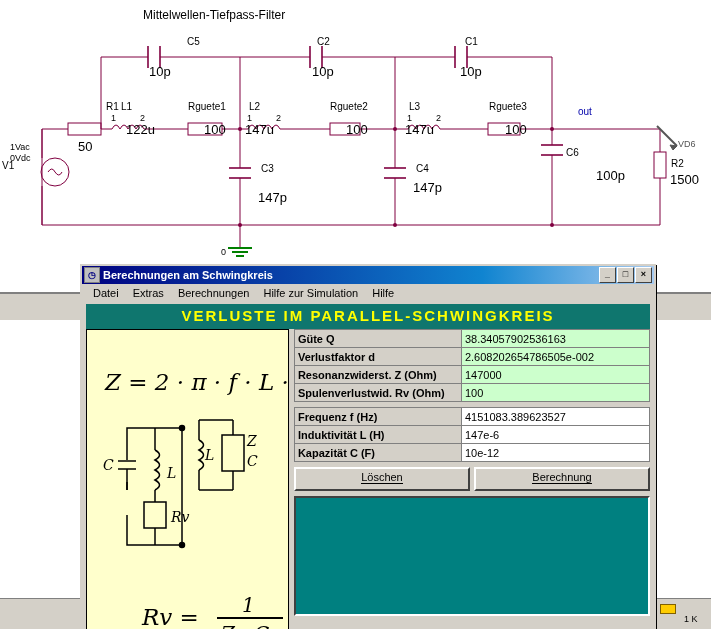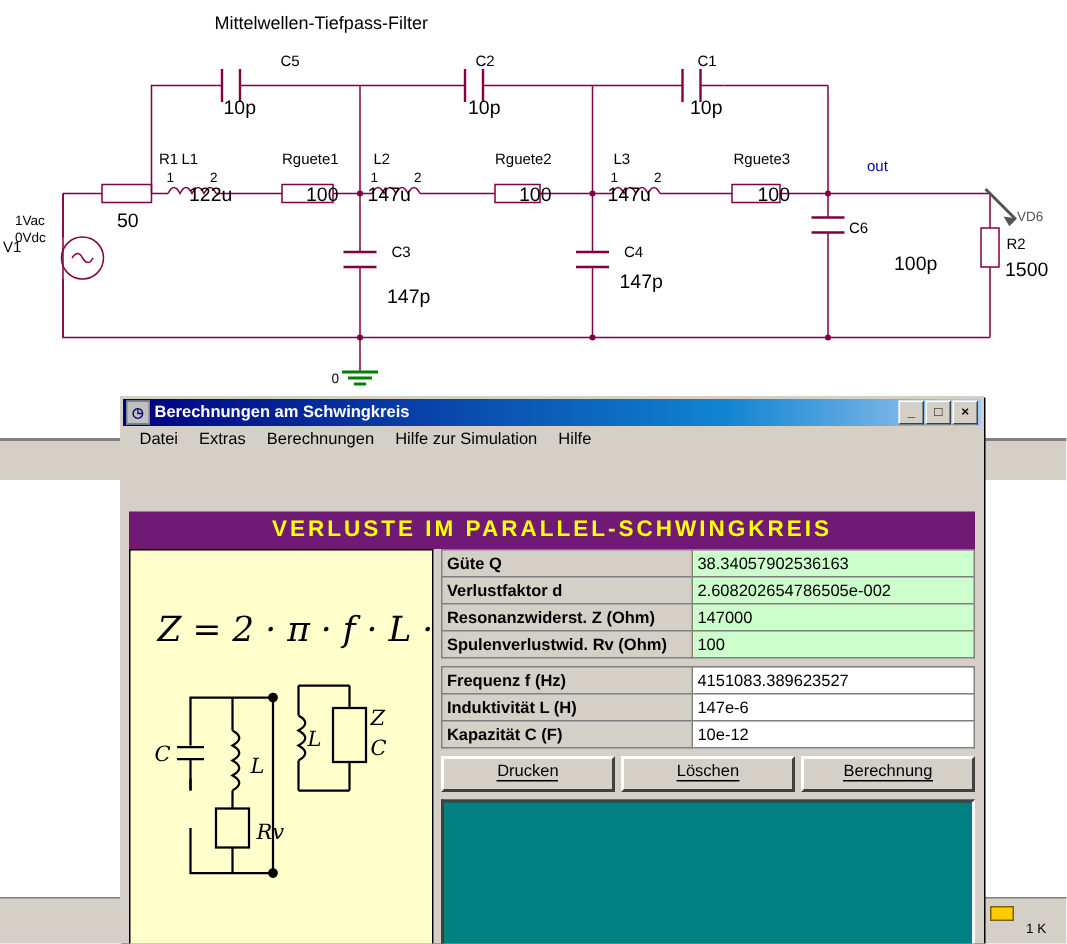--- a/index.html
+++ b/index.html
@@ -47,21 +47,21 @@
   .menubar{
     height:17px;background:#d4d0c8;display:flex;align-items:center;
     padding-left:4px;font-size:11px;border-bottom:1px solid #d4d0c8;
   }
   .menubar .mi{padding:1px 7px;}
   .bodyarea{padding:2px 4px 4px 4px;}
   .banner{
     text-align:center;font-size:15px;font-weight:bold;color:#ffff00;
     letter-spacing:2px;padding:3px 0 5px 0;font-family:"Liberation Sans",sans-serif;
   }
-  .banner-wrap{background:#701a75;margin-top:37px;}
+  .banner-wrap{background:#0f766e;}
   .panels{display:flex;gap:5px;}
   .leftpanel{
     width:202px;height:320px;background:#ffffcc;border:1px solid #000;
     position:relative;overflow:hidden;
   }
   .rightpanel{width:358px;}
   table.kv{border-collapse:collapse;width:100%;table-layout:fixed;}
   table.kv td{
     border:1px solid #808080;height:17px;font-size:11px;padding:0 3px;
     background:#d4d0c8;
@@ -351,21 +351,20 @@
             <td class="v2">147e-6</td>
           </tr>
           <tr>
             <td class="k">Kapazität C (F)</td>
             <td class="v2">10e-12</td>
           </tr>
         </tbody>
           </table>
 
         <div class="btnrow">
-          <div class="btn"><span>Drucken</span></div>
           <div class="btn"><span>Löschen</span></div>
           <div class="btn"><span>Berechnung</span></div>
         </div>
 
         <div class="tealbox"></div>
       </div>
     </div>
   </div>
 </div>
 

